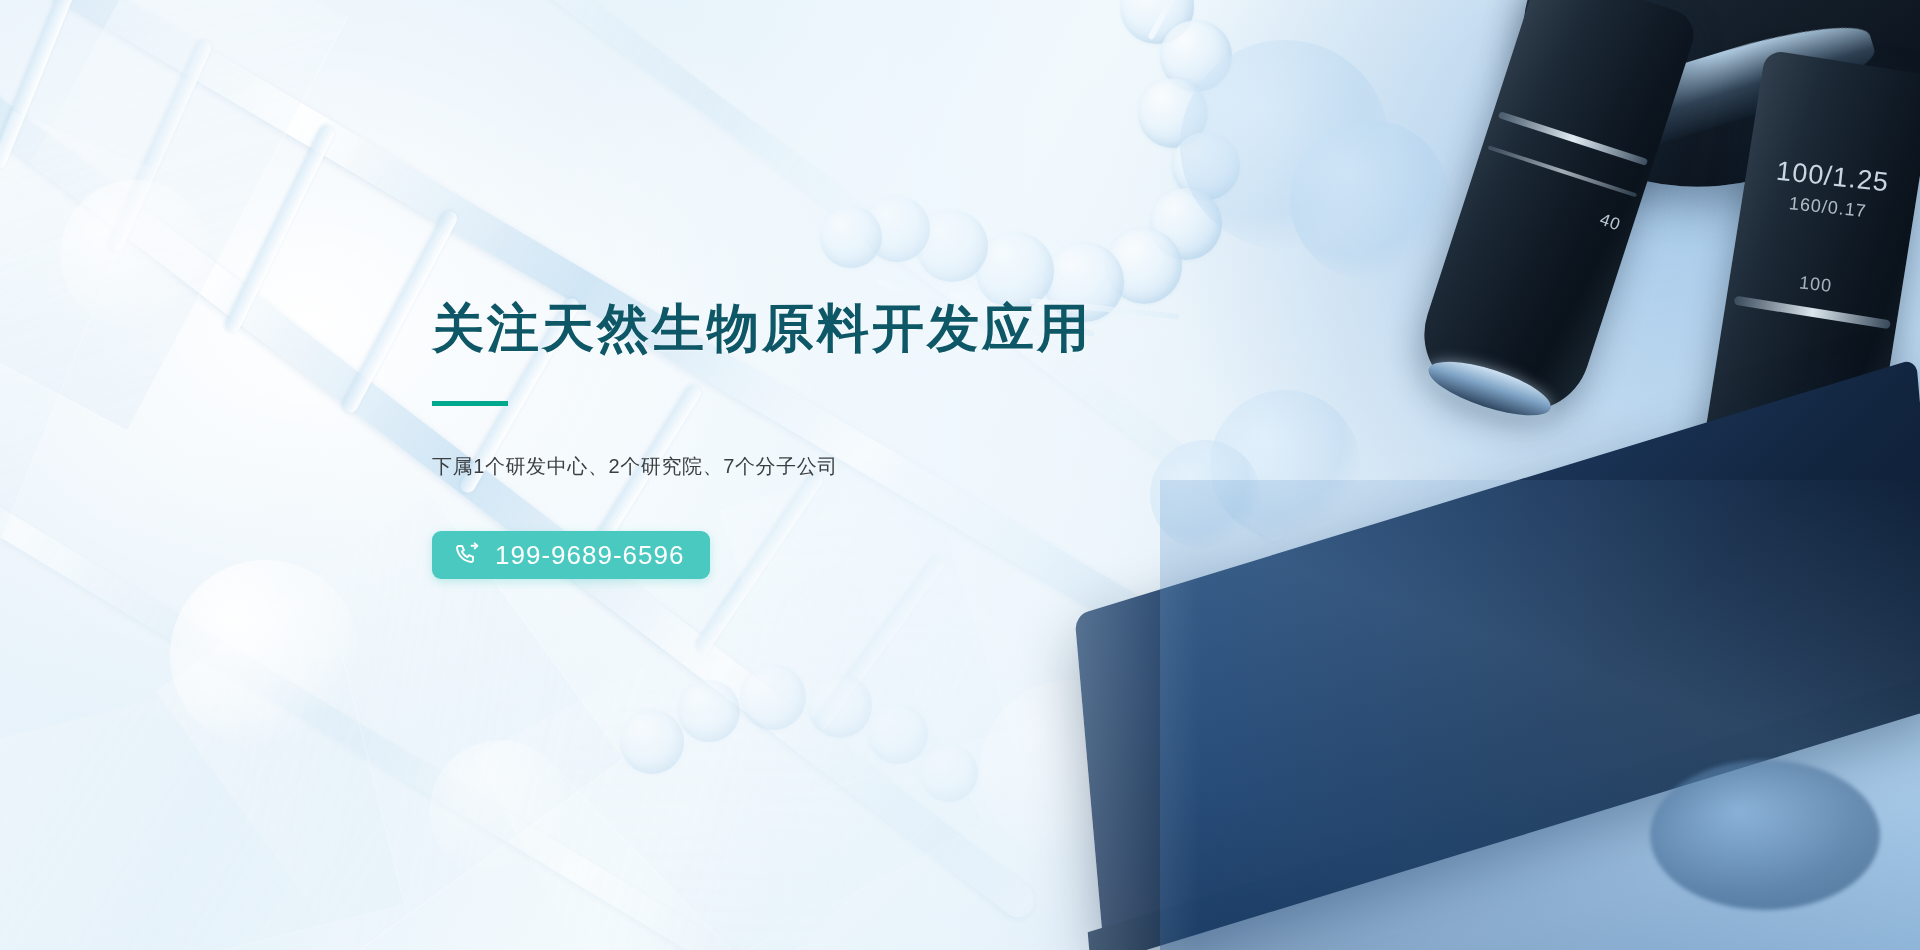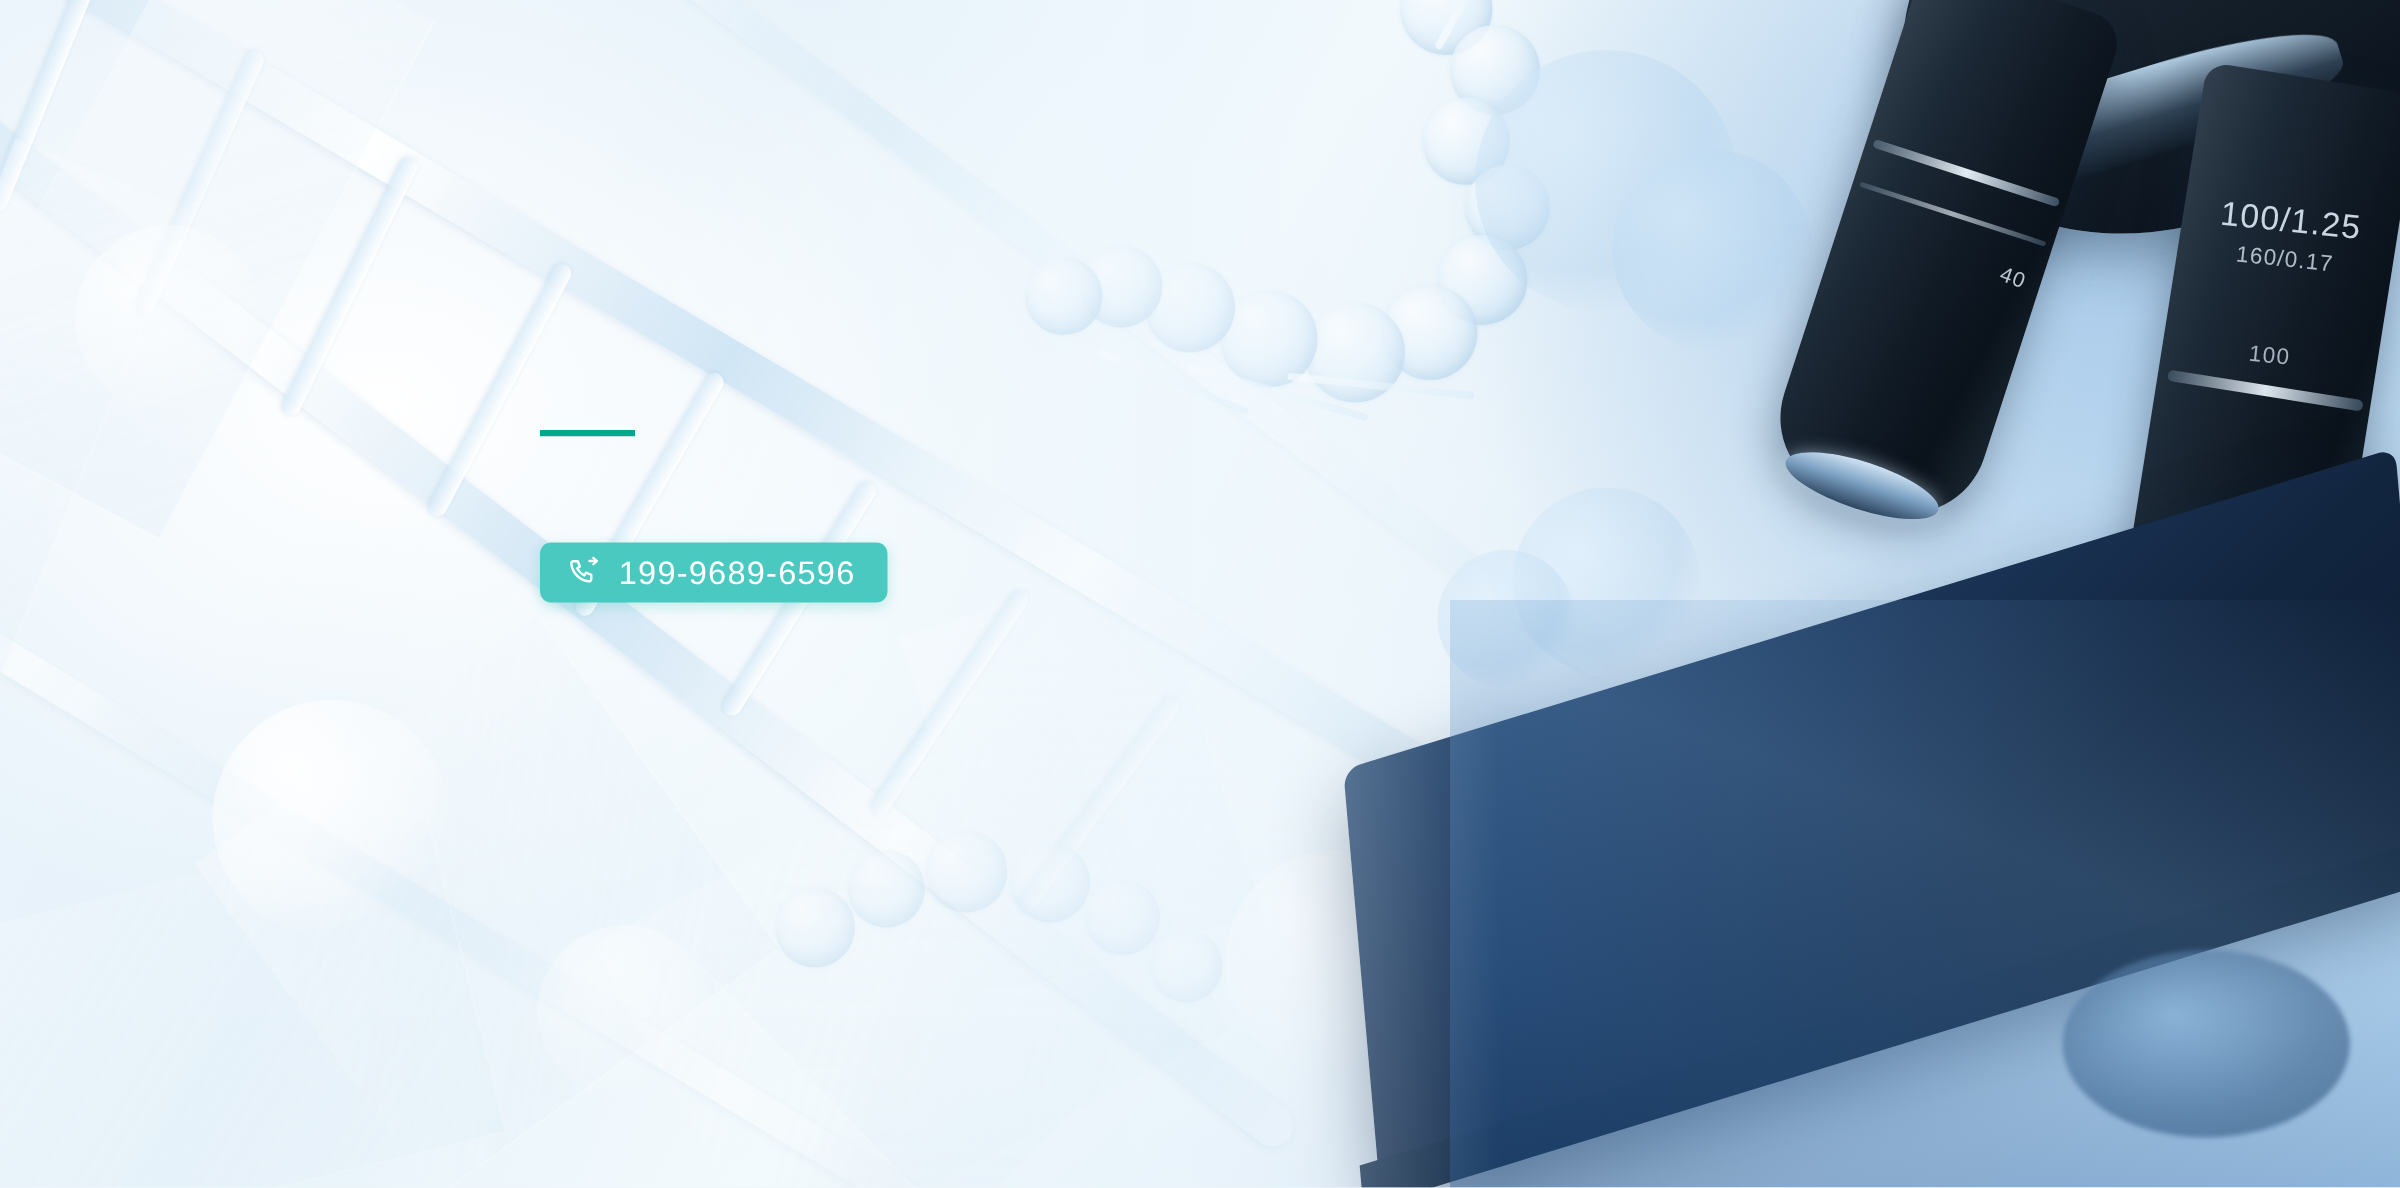--- a/index.html
+++ b/index.html
@@ -334,24 +334,26 @@
       <div class="stage-edge"></div>
       <div class="scope-knob"></div>
       <div class="scope-wash"></div>
     </div>
 
     <div class="soft-fade"></div>
   </div>
 
   <div class="content">
 
+    <h1 class="headline">关注天然生物原料开发应用</h1>
 
     <div class="rule"></div>
 
     <div class="desc">
+      <span class="line">下属1个研发中心、2个研究院、7个分子公司</span>
     </div>
 
     <button class="phone-btn">
       <span>
         <svg width="27" height="27" viewBox="0 0 24 24" fill="none" stroke="#ffffff" stroke-width="1.7" stroke-linecap="round" stroke-linejoin="round">
           <path d="M4.2 3.6h3.1l1.5 3.7-1.9 1.2a11.6 11.6 0 0 0 5.1 5.1l1.2-1.9 3.7 1.5v3.1c0 .9-.8 1.6-1.7 1.5C8.6 17.1 3.3 11.8 2.7 5.3c-.1-.9.6-1.7 1.5-1.7z"></path>
           <path d="M15.6 3.4h5.1"></path>
           <path d="M18.4 1.2l2.3 2.2-2.3 2.3"></path>
         </svg>
       </span>

